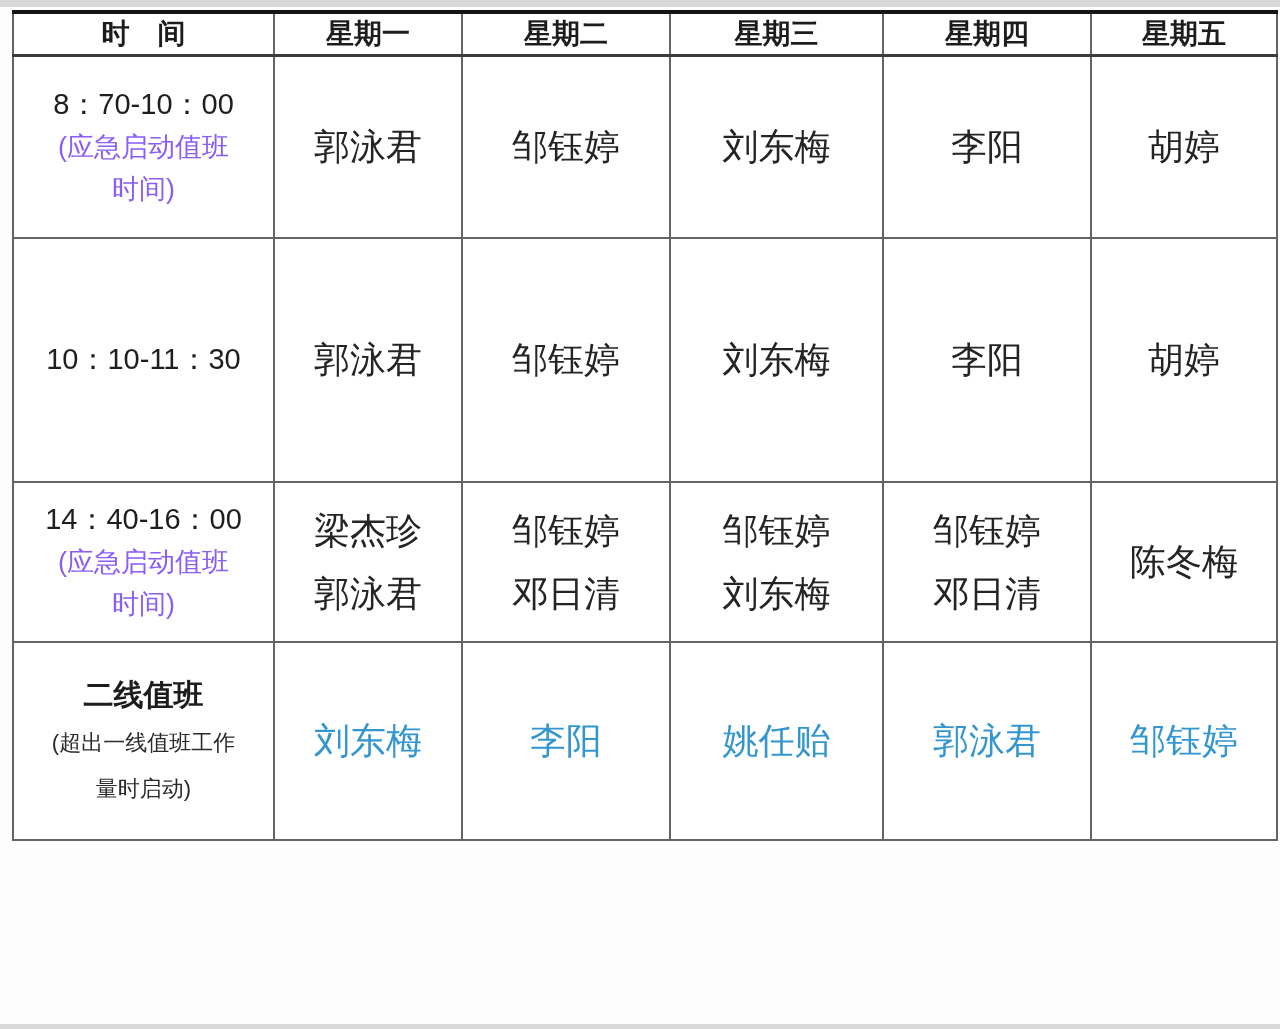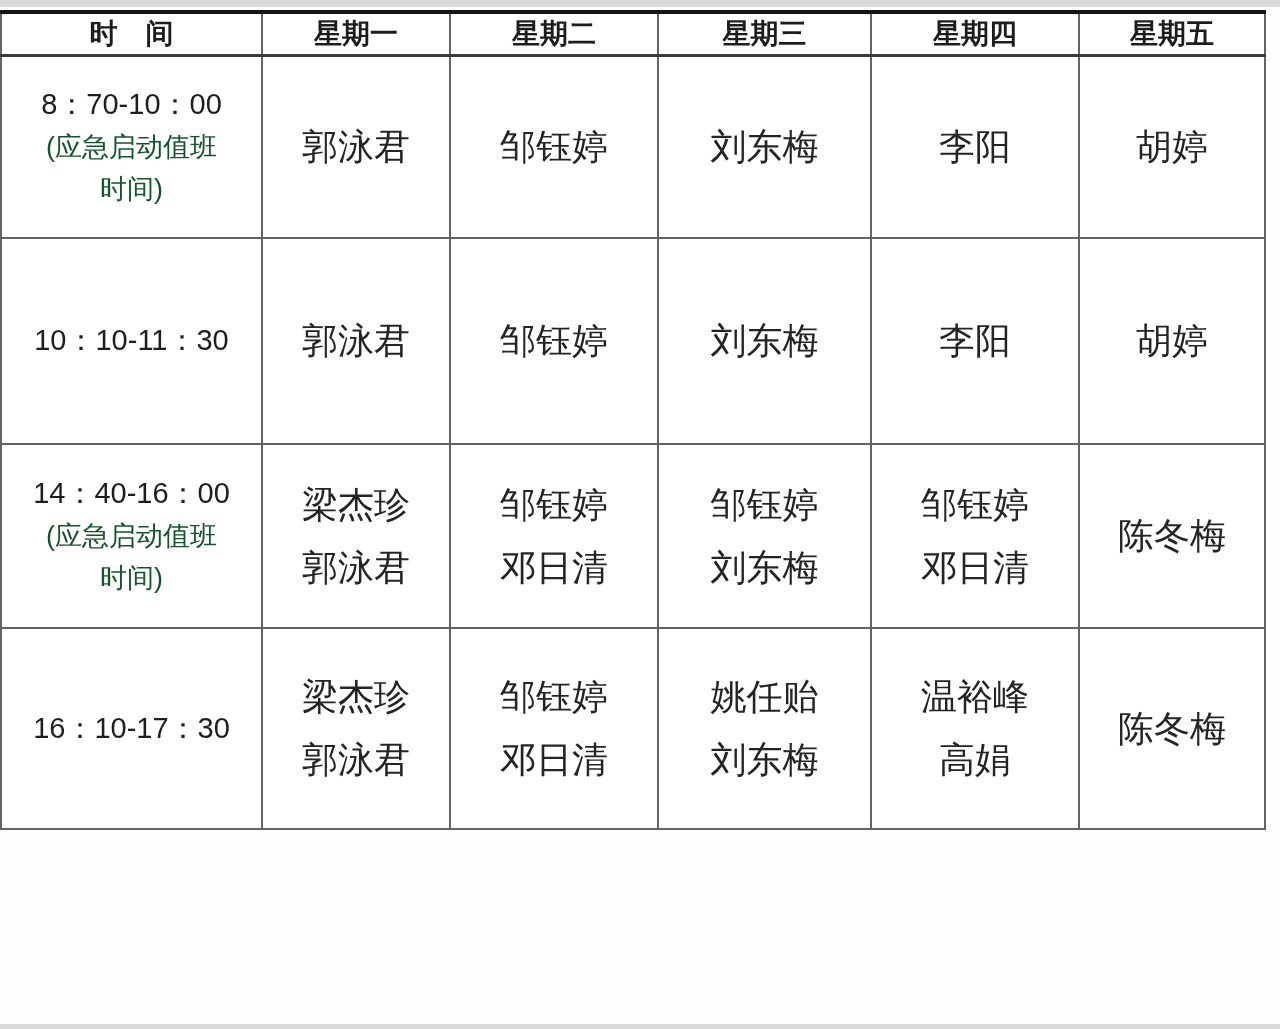--- a/index.html
+++ b/index.html
@@ -9,21 +9,21 @@
     font-family:"Liberation Sans","DejaVu Sans",sans-serif;
     color:#262626;
     overflow:hidden;
   }
   .page{position:relative;width:1280px;height:1029px;background:#fdfdfd;}
   .edge-band{position:absolute;left:0;width:1280px;background:#d9d9d9;}
   .edge-band.top{top:0;height:7px;}
   .edge-band.bottom{bottom:0;height:5px;}
 
   table.schedule{
-    position:absolute;left:0;top:10px;
+    position:absolute;left:12px;top:10px;
     width:1264px;
     table-layout:fixed;
     border-collapse:collapse;
     background:#ffffff;
     border:2px solid #4f4f4f;
     border-top:4px solid #141414;
   }
   .schedule th,.schedule td{
     border:2px solid #646464;
     text-align:center;
@@ -32,41 +32,41 @@
     overflow:hidden;
   }
   .schedule thead th{
     border-bottom:3px solid #3c3c3c;
     font-size:28px;
     font-weight:bold;
     color:#1c1c1c;
     height:40px;
   }
   tr.r1{height:182px;}
-  tr.r2{height:206px;}
-  tr.r3{height:184px;}
+  tr.r2{height:244px;}
+  tr.r3{height:160px;}
   tr.r4{height:201px;}
   tr.r5{height:198px;}
 
   .name-cell{
     font-size:36px;
     line-height:1.75;
     white-space:pre-line;
     color:#242424;
   }
   .time-main{
     font-size:29px;
     line-height:1.55;
     color:#1e1e1e;
   }
   .time-note{
     font-size:27px;
     line-height:1.55;
     white-space:pre-line;
-    color:#14532d;
+    color:#8b5cf6;
   }
   tr.r5 .slot-title{
     font-size:30px;
     font-weight:bold;
     line-height:1.7;
     color:#1c1c1c;
   }
   tr.r5 .slot-note{
     font-size:22px;
     line-height:2.1;
@@ -135,31 +135,29 @@
         <td class="name-cell">梁杰珍
 郭泳君</td>
         <td class="name-cell">邹钰婷
 邓日清</td>
         <td class="name-cell">邹钰婷
 刘东梅</td>
         <td class="name-cell">邹钰婷
 邓日清</td>
         <td class="name-cell">陈冬梅</td>
       </tr>
-      <tr class="r4">
+      <tr class="r5">
         <td class="time-cell">
-          <div class="time-main">16：10-17：30</div>
+          <div class="slot-title">二线值班</div>
+          <div class="slot-note">(超出一线值班工作
+量时启动)</div>
         </td>
-        <td class="name-cell">梁杰珍
-郭泳君</td>
-        <td class="name-cell">邹钰婷
-邓日清</td>
-        <td class="name-cell">姚任贻
-刘东梅</td>
-        <td class="name-cell">温裕峰
-高娟</td>
-        <td class="name-cell">陈冬梅</td>
+        <td class="name-cell blue-name">刘东梅</td>
+        <td class="name-cell blue-name">李阳</td>
+        <td class="name-cell blue-name">姚任贻</td>
+        <td class="name-cell blue-name">郭泳君</td>
+        <td class="name-cell blue-name">邹钰婷</td>
       </tr>
     </tbody>
   </table>
 
   <div class="edge-band bottom"></div>
 </div>
 
 </body></html>

